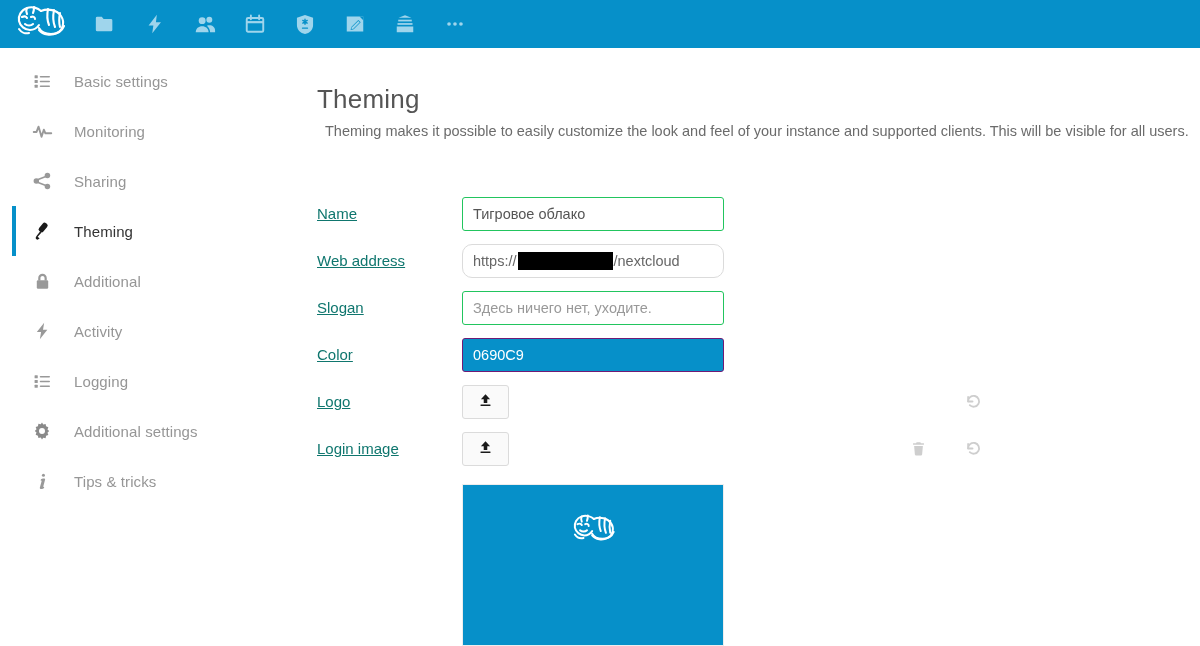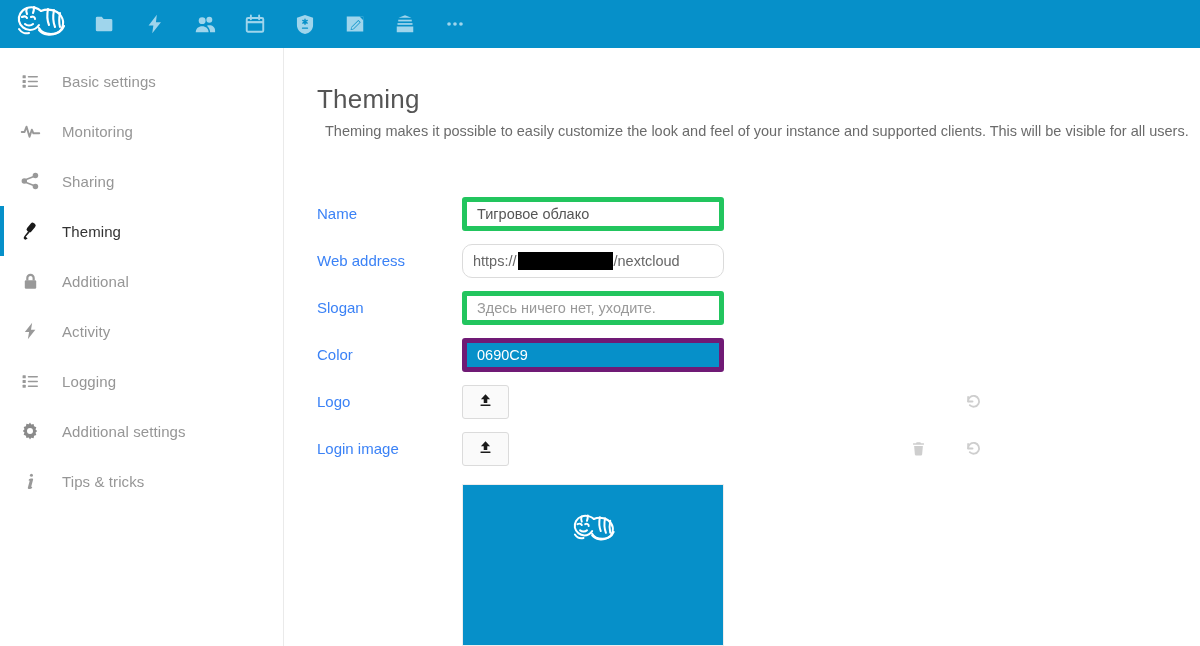--- a/index.html
+++ b/index.html
@@ -25,21 +25,21 @@
   }
   .app-icon {
     width: 50px; height: 48px;
     display: flex; align-items: center; justify-content: center;
     flex: 0 0 auto;
   }
   .app-icon svg { display: block; }
 
   
   #sidebar {
-    position: absolute; top: 48px; left: 0;
+    position: absolute; top: 48px; left: 12px;
     width: 284px; height: 598px;
     background: #ffffff;
     border-right: 1px solid #eaeaea;
     padding-top: 8px;
   }
   .nav-item {
     position: relative;
     height: 50px;
     display: flex; align-items: center;
     padding-left: 14px;
@@ -91,25 +91,26 @@
   #theming-form { margin-top: 52px; }
   .form-row {
     display: flex; align-items: center;
     height: 45px;
     margin-bottom: 2px;
   }
   .form-label {
     width: 145px;
     flex: 0 0 145px;
     font-size: 15px;
-    color: #3b82f6;
+    color: #0f766e;
+    text-decoration: underline;
   }
   .text-input {
     width: 262px; height: 34px;
-    border: 5px solid #22c55e;
+    border: 1px solid #22c55e;
     border-radius: 3px;
     padding: 0 10px;
     font-size: 14.5px;
     font-family: "Liberation Sans", sans-serif;
     color: #555555;
     background: #ffffff;
     outline: none;
   }
   .text-input::placeholder { color: #999999; }
   .url-input {
@@ -125,21 +126,21 @@
   }
   .redaction {
     display: inline-block;
     width: 95px; height: 18px;
     background: #000000;
     margin: 0 1px;
     flex: 0 0 auto;
   }
   #color-input {
     width: 262px; height: 34px;
-    border: 5px solid #701a75;
+    border: 1px solid #701a75;
     border-radius: 3px;
     padding: 10px 10px;
     font-size: 14.5px;
     font-family: "Liberation Sans", sans-serif;
     color: #ffffff;
     background: #0690c9;
     outline: none;
   }
 
   .upload-button {

